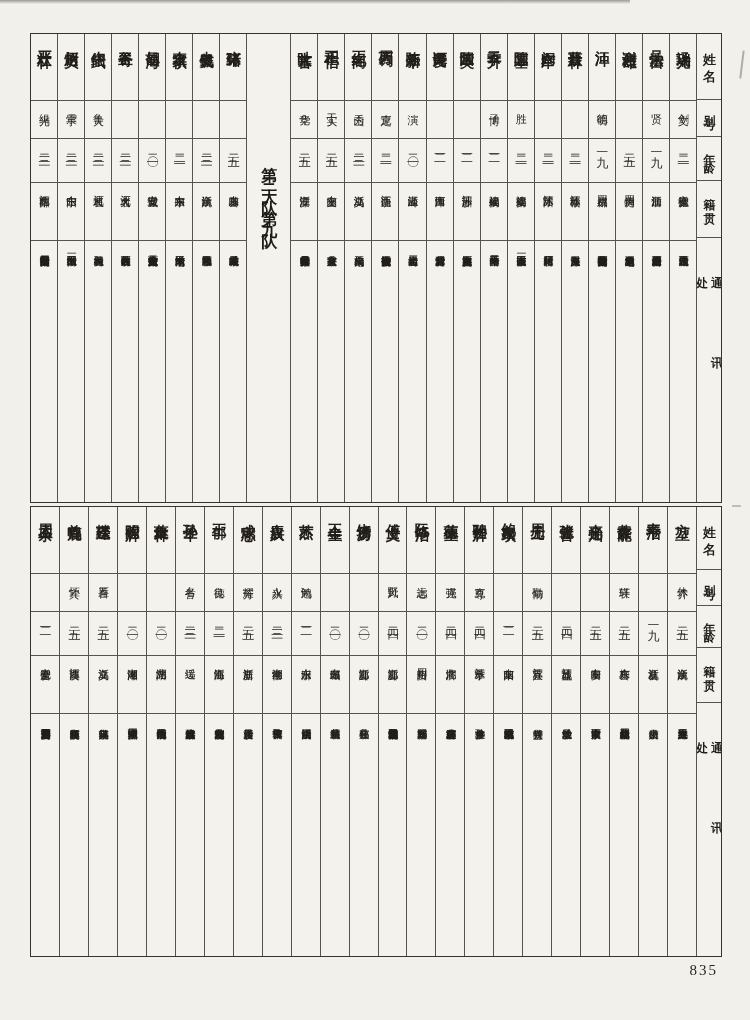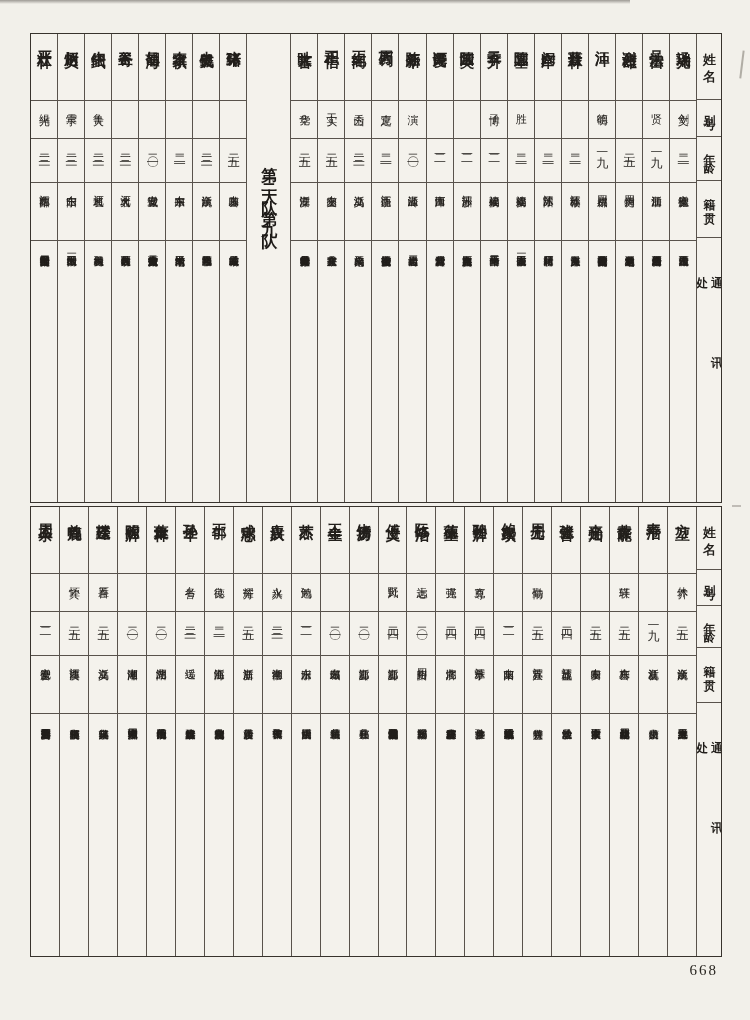--- a/index.html
+++ b/index.html
@@ -926,16 +926,16 @@
           </div>
           <div class="cell cell-origin">
             <span class="v">安徽合肥</span>
           </div>
           <div class="cell cell-contact">
             <span class="v">合肥县西乡雷麻店周瑞昌宝号转交</span>
           </div>
         </div>
       </div>
   </div>
-  <div class="page-number">668</div>
+  <div class="page-number">835</div>
   <div class="scan-mark scan-mark-1"></div>
   <div class="scan-mark scan-mark-2"></div>
 </div>
 
 </body></html>

